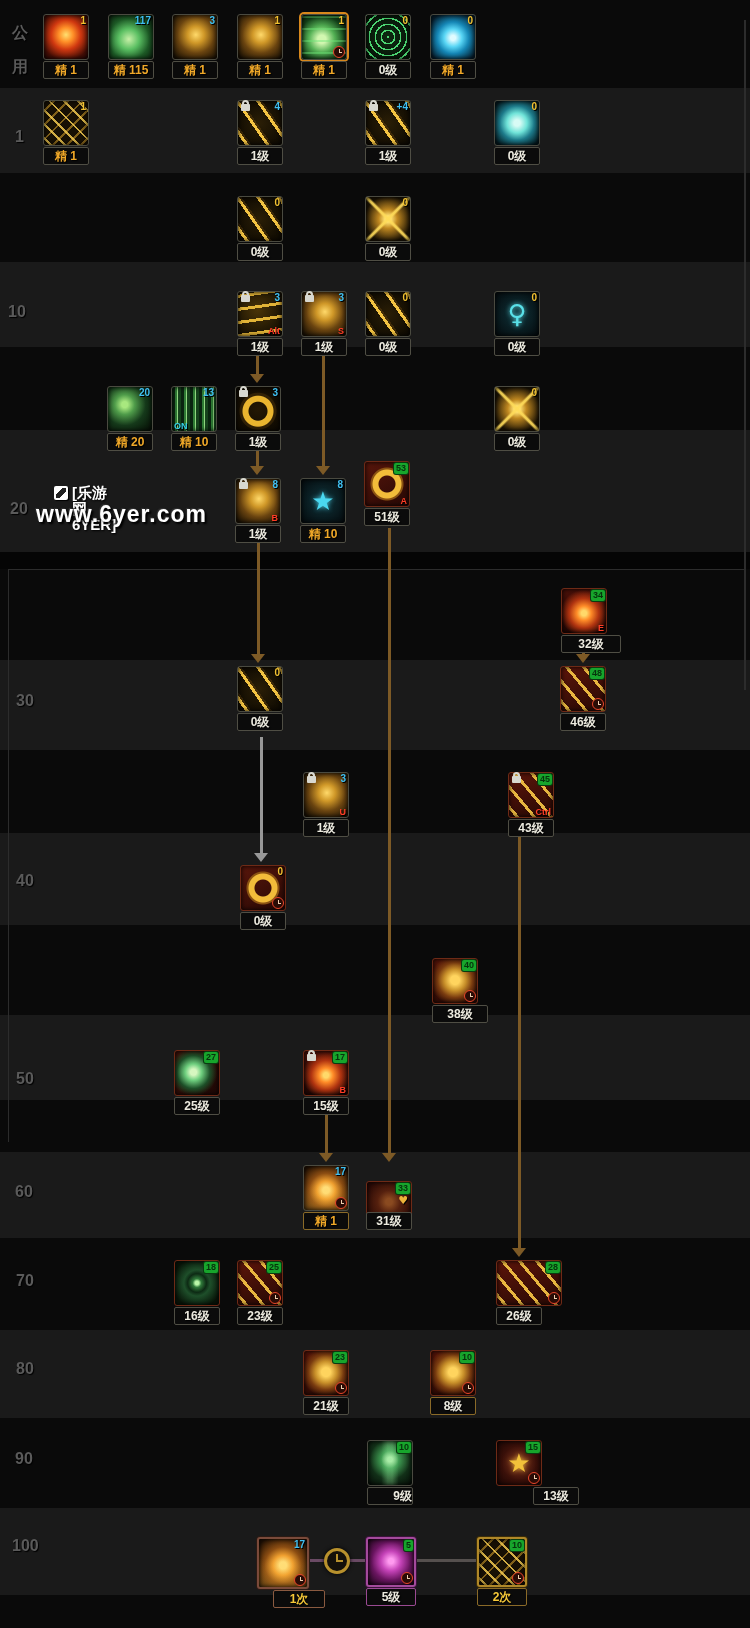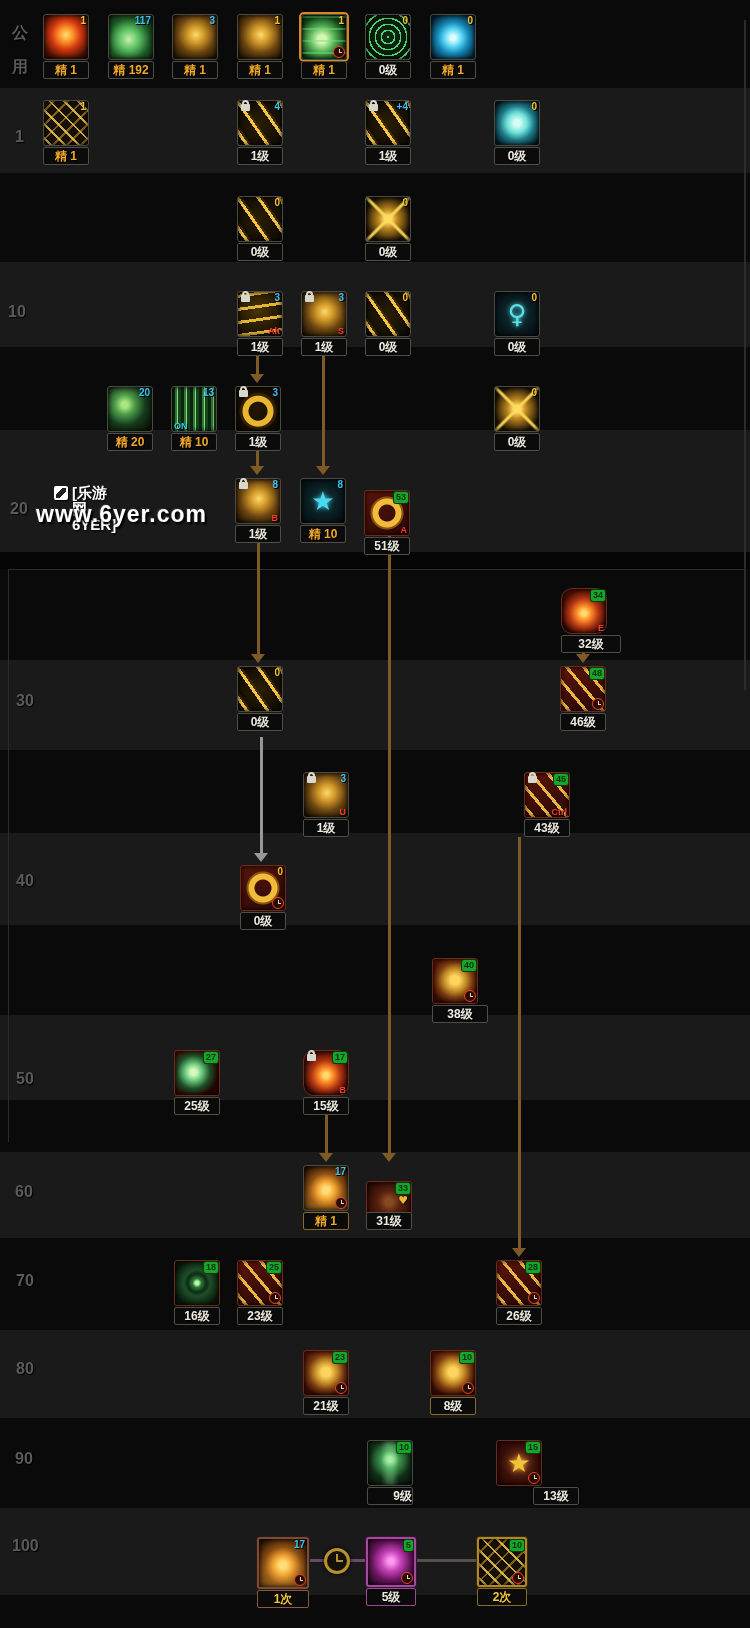--- a/index.html
+++ b/index.html
@@ -22,21 +22,21 @@
   .icon.frame-purple{border:2px solid #a44a9c;box-shadow:0 0 0 1px #3a123a, inset 0 0 5px #000;}
   .icon.frame-gold{border:2px solid #b08828;box-shadow:0 0 0 1px #3a2c0a, inset 0 0 5px #000;}
   .lbl{position:absolute;left:0;box-sizing:border-box;height:18px;background:#0b0b0b;
        border:1px solid #4f4e44;border-radius:2px;color:#eceadf;
        font:bold 12px/16px "Liberation Sans","DejaVu Sans",sans-serif;text-align:center;
        text-shadow:1px 1px 1px #000;white-space:nowrap;overflow:hidden;}
   .lbl.jing{color:#f0a828;}
   .lbl.ci{color:#f5c838;}
   .lbl.goldborder{border-color:#8a6a28;}
   .lbl.purpleborder{border-color:#9a4a92;}
-  .lbl.bronzeborder{border-color:#8a5a40;}
+  .lbl.bronzeborder{border-color:#8a5a40;margin-left:16px;}
   .bdg{position:absolute;top:0;right:2px;font:bold 10px/12px "Liberation Sans","DejaVu Sans",sans-serif;
        text-shadow:1px 1px 0 #000;}
   .bdg.yellow{color:#f2c231;}
   .bdg.blue{color:#3fc0f2;}
   .bdg.green{top:1px;right:1px;background:#17a52c;color:#06330c;border-radius:2px;padding:0 2px;
        font:bold 9px/11px "Liberation Sans","DejaVu Sans",sans-serif;box-shadow:0 0 0 1px #0a3a10;text-shadow:none;}
   .lock{position:absolute;top:3px;left:3px;width:9px;height:7px;background:#d8d8d0;border-radius:1px;}
   .lock::before{content:"";position:absolute;left:1px;top:-4px;width:7px;height:5px;box-sizing:border-box;
        border:2px solid #d8d8d0;border-bottom:none;border-radius:4px 4px 0 0;}
   .mark{position:absolute;bottom:0;right:2px;font:bold 9px/10px "Liberation Sans","DejaVu Sans",sans-serif;
@@ -73,21 +73,21 @@
   .art-g-run{background:repeating-linear-gradient(0deg,transparent 0 5px,rgba(110,230,120,.45) 5px 7px,transparent 7px 12px),radial-gradient(circle at 45% 55%,#d2f7b0 0 12%,#53b054 38%,#123f18 68%,#071505 95%);}
   .art-g-target{background:repeating-radial-gradient(circle at 50% 50%,rgba(80,225,120,.95) 0 1.5px,rgba(8,28,10,.15) 1.5px 6px),radial-gradient(circle at 50% 50%,#0e2c12 0%,#050f06 95%);}
   .art-c-wings{background:radial-gradient(circle at 50% 52%,#e0fbff 0 8%,#59d6f5 28%,#1586b5 50%,#062030 85%);}
   .art-c-soft{background:radial-gradient(circle at 50% 50%,#d8fbf5 0 10%,#6fe3d8 32%,#1d7a8a 55%,#041a20 88%);}
   .art-c-dark{background:radial-gradient(circle at 50% 50%,#10333a 0%,#050d10 90%);}
   .art-g-curtain{background:repeating-linear-gradient(90deg,#0a2410 0 3px,#2e7a34 3px 5px,#8fd77f 5px 6px,#16421c 6px 9px),linear-gradient(#0c2410,#071407);}
   .art-gr-creature{background:radial-gradient(circle at 38% 40%,#a8e87f 0 8%,#4f9c4a 26%,#15391a 55%,#081408 90%);}
   .art-g-comet{background:radial-gradient(circle at 42% 48%,#d6f7c0 0 9%,#6fcf7f 24%,#1d4f28 48%,rgba(0,0,0,0) 70%),linear-gradient(135deg,#3f120a,#1c0705);}
   .art-r-gold{background:radial-gradient(circle at 50% 48%,#ffd45e 0 14%,#c8902a 34%,#7a3c10 55%,rgba(0,0,0,0) 78%),linear-gradient(160deg,#561408 0%,#2a0a05 90%);}
   .art-r-streak{background:repeating-linear-gradient(50deg,transparent 0 5px,rgba(250,200,70,.9) 5px 8px,transparent 8px 13px),linear-gradient(160deg,#5c150a 0%,#2c0a05 90%);}
-  .art-r-fire{background:radial-gradient(circle at 50% 55%,#ffd96a 0 8%,#ff8c28 22%,#b03410 45%,rgba(0,0,0,0) 72%),linear-gradient(#4a1008,#200604);border-radius:11px;}
+  .art-r-fire{background:radial-gradient(circle at 50% 55%,#ffd96a 0 8%,#ff8c28 22%,#b03410 45%,rgba(0,0,0,0) 72%),linear-gradient(#4a1008,#200604);}
   .art-r-ring{background:radial-gradient(circle at 50% 50%,rgba(0,0,0,0) 0 8px,#f2bc3a 9px 14px,#8a5212 15px 16px,rgba(0,0,0,0) 17px),linear-gradient(150deg,#58160b,#260805);}
   .art-r-dark{background:radial-gradient(circle at 50% 50%,#6a2a18 0 20%,#3a1009 55%,#1c0604 95%);}
   .art-r-demon{background:radial-gradient(circle at 50% 45%,#8a4a20 0 10%,#55200e 35%,#2a0a06 75%);margin-top:16px;}
   .art-gr-eye{background:radial-gradient(circle at 50% 50%,#baf7a8 0 6%,#2f7a3a 14%,#0d2a14 30%,#1e4f2a 42%,#081408 80%);}
   .art-gr-angel{background:linear-gradient(90deg,transparent 0 30%,rgba(140,230,150,.35) 45% 55%,transparent 70%),radial-gradient(circle at 50% 42%,#b8f0b0 0 7%,#3f9c52 26%,#123018 60%,#060f08 95%);}
   .art-p-dragon{background:radial-gradient(circle at 50% 48%,#ff9af0 0 8%,#c543b8 30%,#6a1560 58%,#25081f 92%);}
   .art-g-lattice{background:repeating-linear-gradient(45deg,transparent 0 4px,rgba(240,200,80,.85) 4px 6px,transparent 6px 10px),repeating-linear-gradient(-45deg,transparent 0 4px,rgba(200,150,40,.6) 4px 6px,transparent 6px 10px),#171004;}
   .art-g-phoenix{background:linear-gradient(0deg,rgba(255,190,60,.25),transparent 60%),radial-gradient(circle at 50% 55%,#ffdf7a 0 10%,#f0a030 28%,#8a4c12 52%,#241204 88%);}
 </style>
 </head>
@@ -157,21 +157,21 @@
     <div class="cell" style="left: 43px; top: 14px; width: 46px; height: 65px;">
       <div class="icon art-g-fire" style="width: 46px; height: 46px;">
         <div class="bdg yellow">1</div>
       </div>
       <div class="lbl jing" style="top: 47px; width: 46px;">精 1</div>
     </div>
     <div class="cell" style="left: 108px; top: 14px; width: 46px; height: 65px;">
       <div class="icon art-g-hand" style="width: 46px; height: 46px;">
         <div class="bdg blue">117</div>
       </div>
-      <div class="lbl jing" style="top: 47px; width: 46px;">精 192</div>
+      <div class="lbl jing" style="top: 47px; width: 46px;">精 115</div>
     </div>
     <div class="cell" style="left: 172px; top: 14px; width: 46px; height: 65px;">
       <div class="icon art-g-figure" style="width: 46px; height: 46px;">
         <div class="bdg blue">3</div>
       </div>
       <div class="lbl jing" style="top: 47px; width: 46px;">精 1</div>
     </div>
     <div class="cell" style="left: 237px; top: 14px; width: 46px; height: 65px;">
       <div class="icon art-g-figure" style="width: 46px; height: 46px;">
         <div class="bdg yellow">1</div>
@@ -298,21 +298,21 @@
       </div>
       <div class="lbl" style="top: 47px; width: 46px;">1级</div>
     </div>
     <div class="cell" style="left: 300px; top: 478px; width: 46px; height: 65px;">
       <div class="icon art-c-dark" style="width: 46px; height: 46px;">
         <div class="glyph" style="color: rgb(74, 216, 240);">★</div>
         <div class="bdg blue">8</div>
       </div>
       <div class="lbl jing" style="top: 47px; width: 46px;">精 10</div>
     </div>
-    <div class="cell" style="left: 364px; top: 490px; width: 46px; height: 65px;">
+    <div class="cell" style="left: 364px; top: 461px; width: 46px; height: 65px;">
       <div class="icon art-r-ring redbx" style="width: 46px; height: 46px;">
         <div class="bdg green">53</div>
         <div class="mark">A</div>
       </div>
       <div class="lbl" style="top: 47px; width: 46px;">51级</div>
     </div>
     <div class="cell" style="left: 561px; top: 588px; width: 46px; height: 65px;">
       <div class="icon art-r-fire redbx" style="width: 46px; height: 46px;">
         <div class="bdg green">34</div>
         <div class="mark">E</div>
@@ -333,21 +333,21 @@
       <div class="lbl" style="top: 47px; width: 46px;">46级</div>
     </div>
     <div class="cell" style="left: 303px; top: 772px; width: 46px; height: 65px;">
       <div class="icon art-g-figure" style="width: 46px; height: 46px;">
         <div class="lock"></div>
         <div class="bdg blue">3</div>
         <div class="mark">U</div>
       </div>
       <div class="lbl" style="top: 47px; width: 46px;">1级</div>
     </div>
-    <div class="cell" style="left: 524px; top: 772px; width: 32px; height: 65px;">
+    <div class="cell" style="left: 508px; top: 772px; width: 32px; height: 65px;">
       <div class="icon art-r-streak redbx" style="width: 46px; height: 46px;">
         <div class="lock"></div>
         <div class="bdg green">45</div>
         <div class="mark">Ctrl</div>
       </div>
       <div class="lbl" style="top: 47px; width: 46px;">43级</div>
     </div>
     <div class="cell" style="left: 240px; top: 865px; width: 46px; height: 65px;">
       <div class="icon art-r-ring redbx" style="width: 46px; height: 46px;">
         <div class="bdg yellow">0</div>
@@ -398,21 +398,21 @@
       <div class="lbl" style="top: 47px; width: 46px;">16级</div>
     </div>
     <div class="cell" style="left: 237px; top: 1260px; width: 46px; height: 65px;">
       <div class="icon art-r-streak redbx" style="width: 46px; height: 46px;">
         <div class="bdg green">25</div>
         <div class="cdclock"></div>
       </div>
       <div class="lbl" style="top: 47px; width: 46px;">23级</div>
     </div>
     <div class="cell" style="left: 496px; top: 1260px; width: 46px; height: 65px;">
-      <div class="icon art-r-streak redbx" style="width: 46px; height: 46px;">
+      <div class="icon art-r-streak redbx" style="width: 66px; height: 46px;">
         <div class="bdg green">28</div>
         <div class="cdclock"></div>
       </div>
       <div class="lbl" style="top: 47px; width: 46px;">26级</div>
     </div>
     <div class="cell" style="left: 303px; top: 1350px; width: 46px; height: 65px;">
       <div class="icon art-r-gold redbx" style="width: 46px; height: 46px;">
         <div class="bdg green">23</div>
         <div class="cdclock"></div>
       </div>

